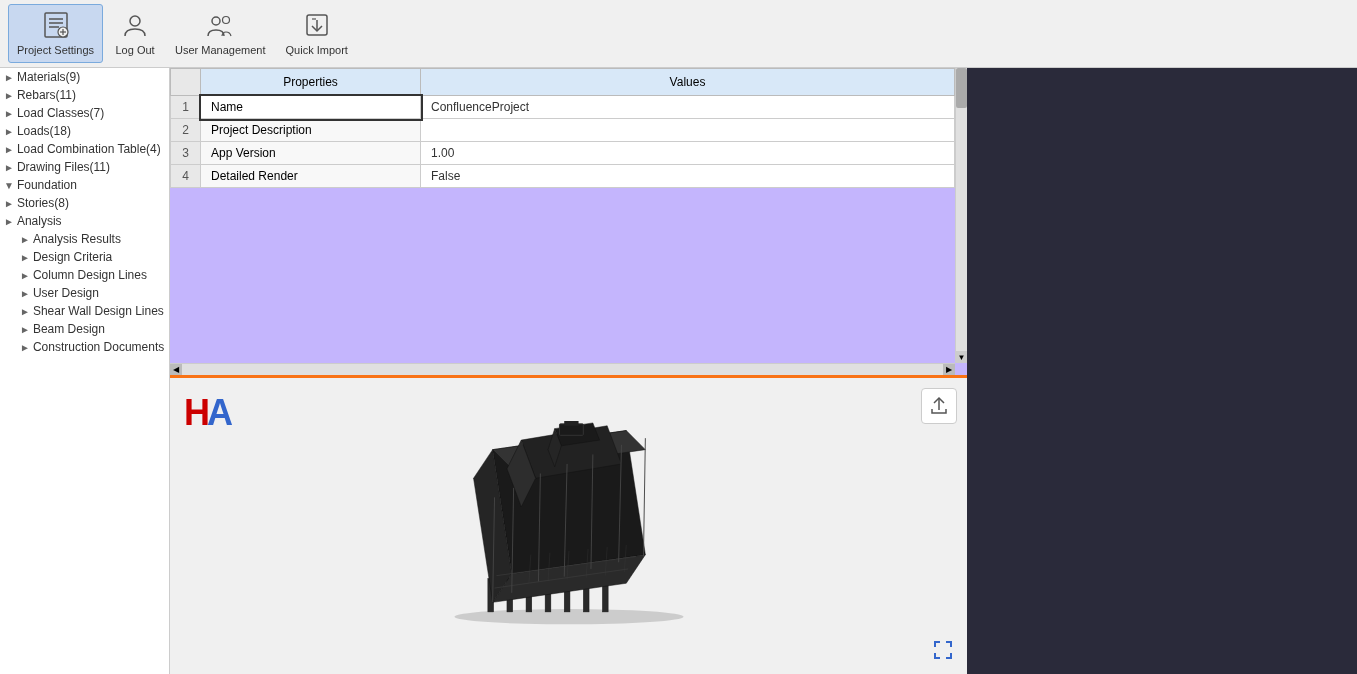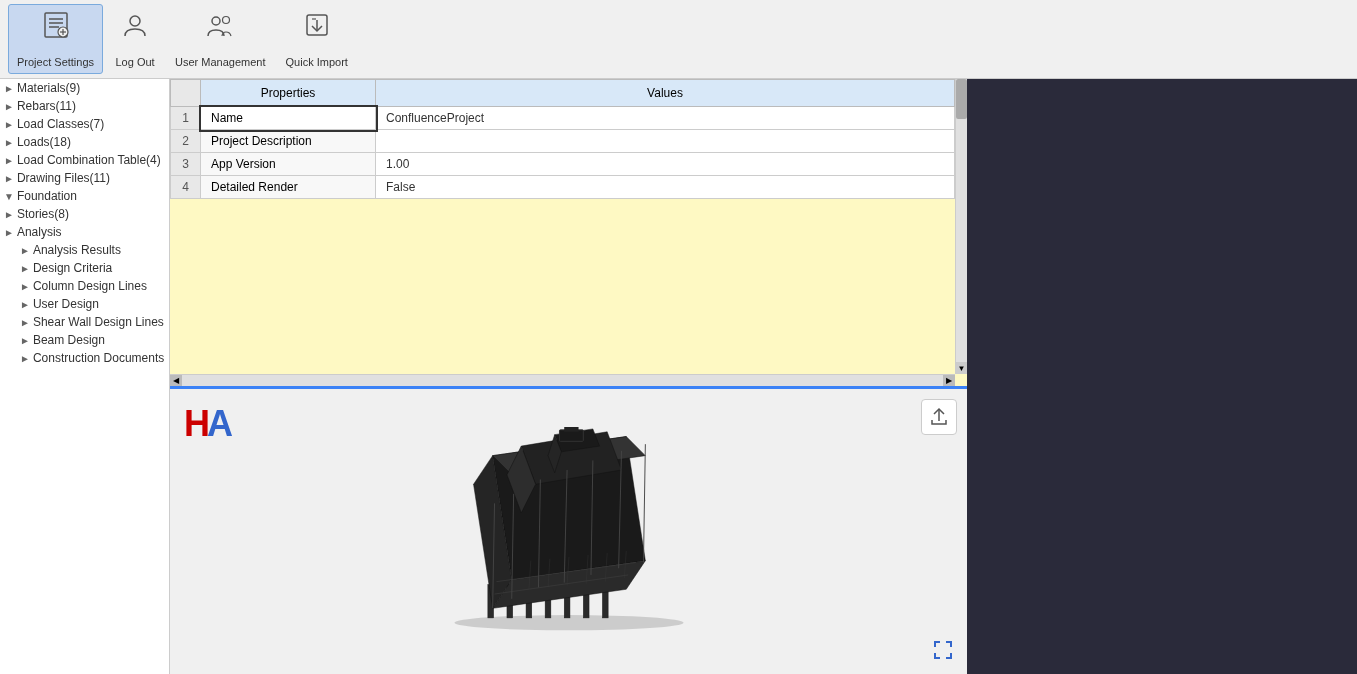--- a/index.html
+++ b/index.html
@@ -33,21 +33,21 @@
     }
     .toolbar-btn.active { background: #c8d8f0; border: 1px solid #7aaadd; }
     .toolbar-btn .btn-icon {
       width: 32px;
       height: 32px;
       display: flex;
       align-items: center;
       justify-content: center;
       font-size: 20px;
     }
-    .toolbar-btn .btn-label { font-size: 11px; line-height: 1.2; text-align: center; margin-top: 12px; }
+    .toolbar-btn .btn-label { font-size: 11px; line-height: 1.2; text-align: center; }
 
     
     .main-area {
       display: flex;
       flex: 1;
       overflow: hidden;
     }
 
     
     .sidebar {
@@ -74,22 +74,22 @@
     .right-panel {
       flex: 1;
       display: flex;
       flex-direction: column;
       background: #3a3a4a;
       overflow: hidden;
     }
 
     
     .properties-area {
-      background: #fef9c3;
-      border-bottom: 3px solid #3b82f6;
+      background: #c4b5fd;
+      border-bottom: 3px solid #f97316;
       position: relative;
       height: 310px;
       overflow: hidden;
     }
     .properties-scroll {
       position: absolute;
       top: 0; left: 0; right: 12px; bottom: 12px;
       overflow: auto;
     }
     .props-table {
@@ -110,21 +110,21 @@
       padding: 4px 10px;
       font-size: 12px;
     }
     .row-num {
       width: 30px;
       text-align: center;
       background: #e8e8e8;
       color: #555;
       font-size: 11px;
     }
-    .prop-name-cell { width: 175px; background: #f8f8f8; }
+    .prop-name-cell { width: 220px; background: #f8f8f8; }
     .prop-name-cell.editing { outline: 2px solid #333; background: white; }
     .prop-value-cell { color: #333; }
 
     
     .scroll-track-v {
       position: absolute;
       right: 0; top: 0; bottom: 12px;
       width: 12px;
       background: #e0e0e0;
       border-left: 1px solid #ccc;

